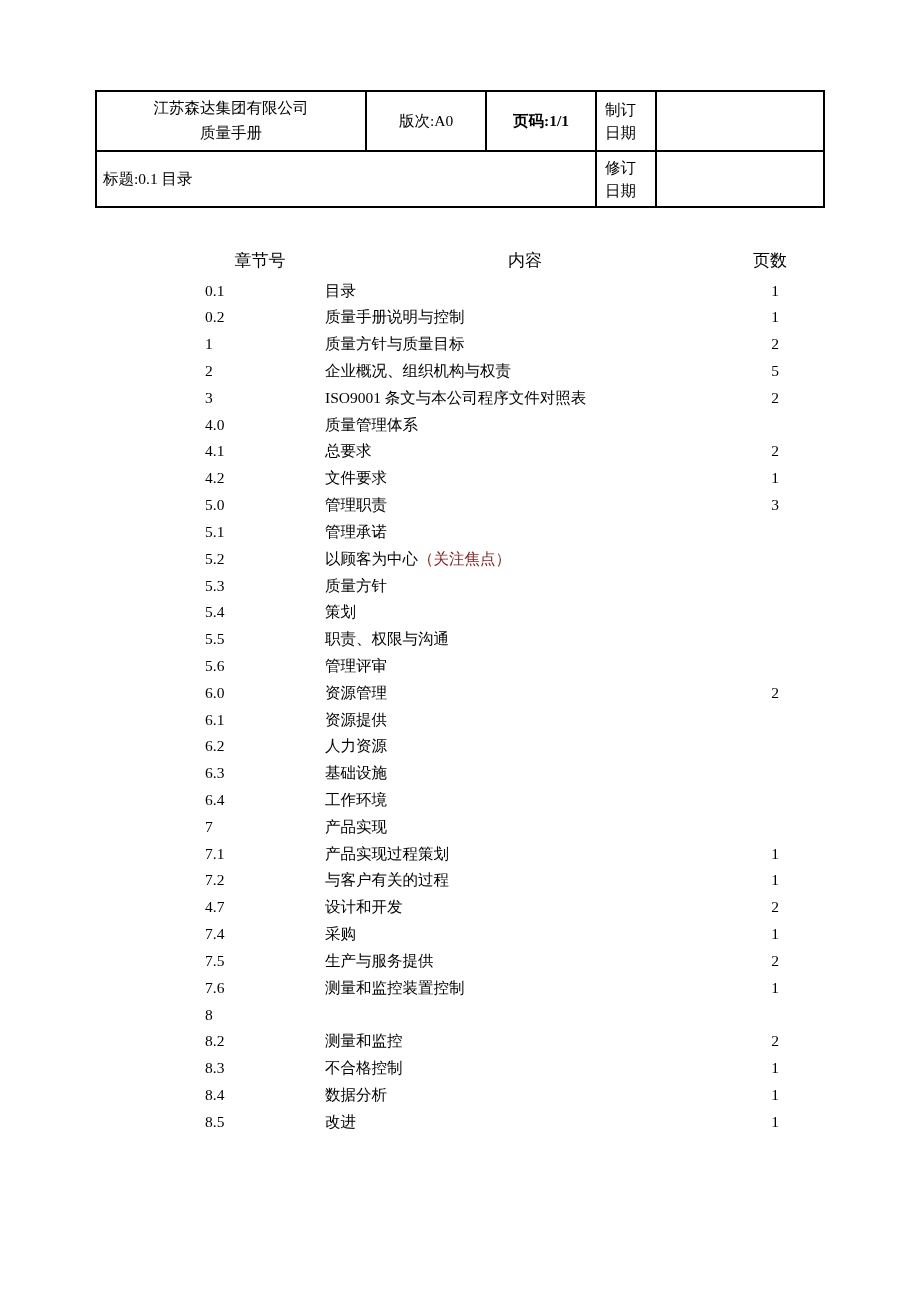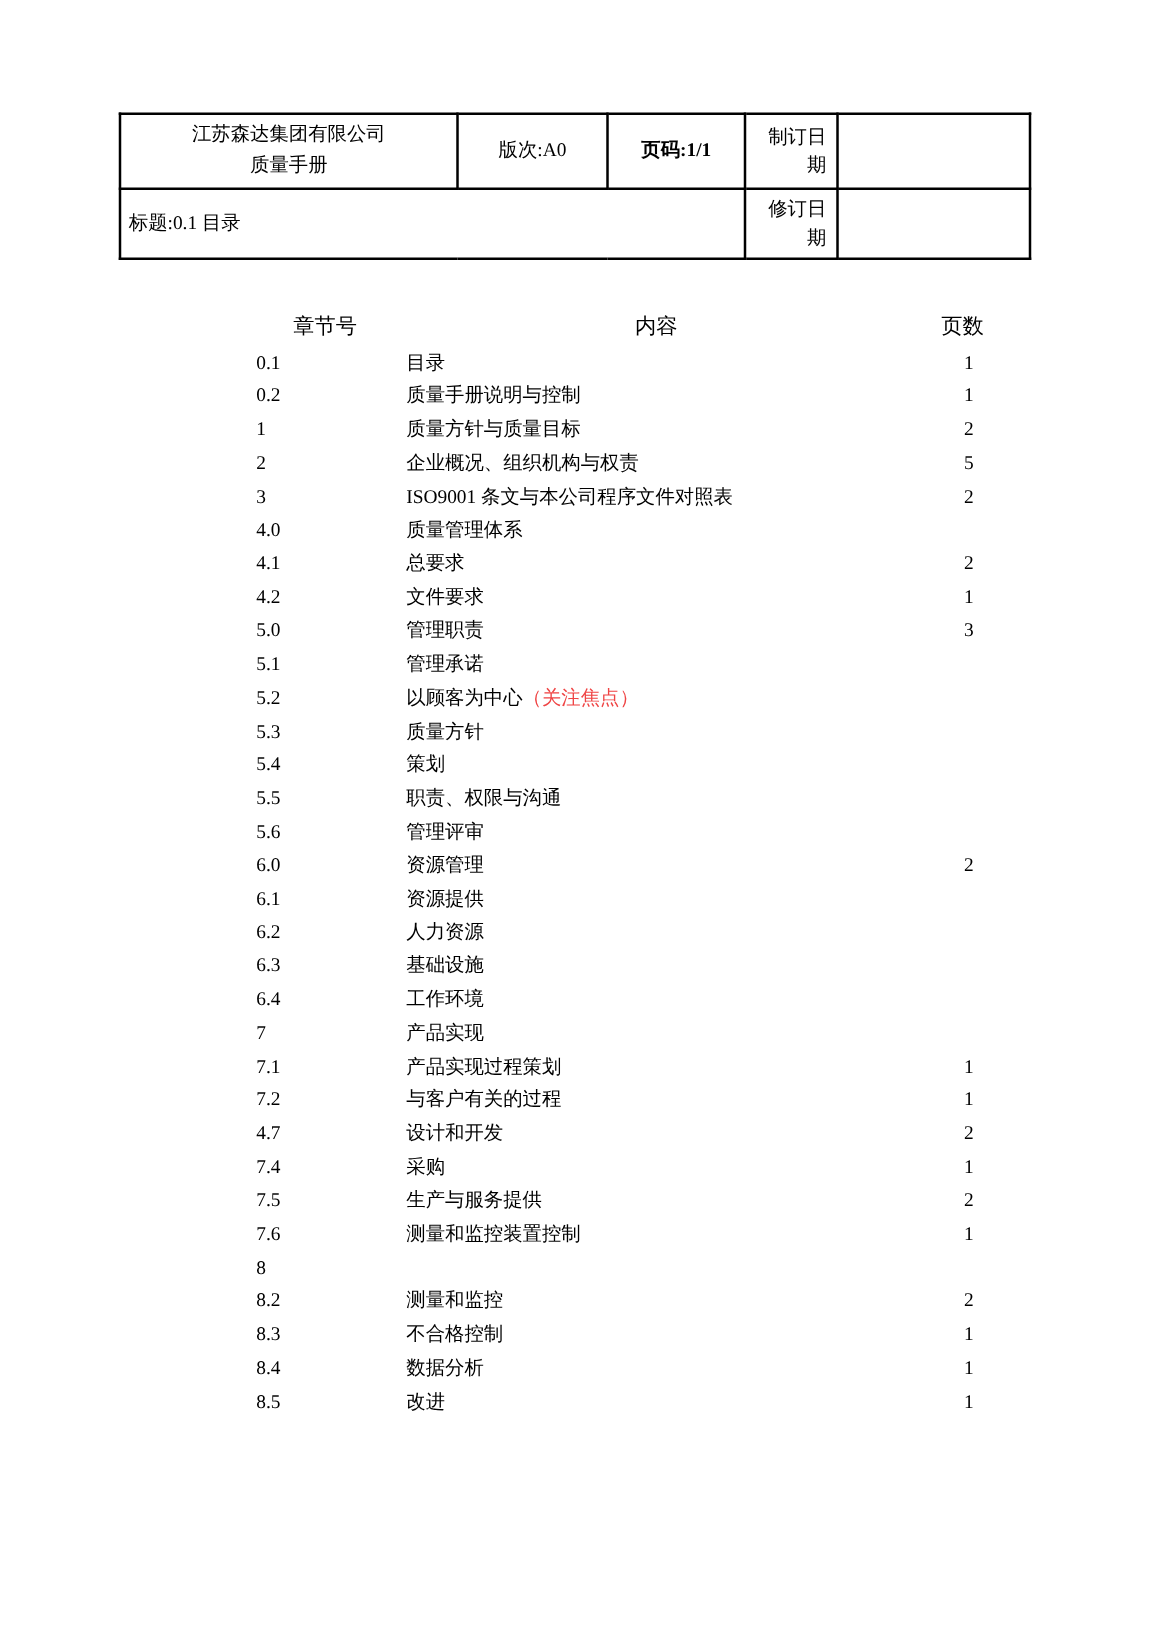--- a/index.html
+++ b/index.html
@@ -26,21 +26,21 @@
     padding: 4px 8px;
     vertical-align: middle;
   }
   .hdr .company-cell {
     width: 270px;
     text-align: center;
     line-height: 1.6;
   }
   .hdr .version-cell { width: 120px; text-align: center; }
   .hdr .page-cell    { width: 110px; text-align: center; font-weight: bold; }
-  .hdr .label-cell   { width: 74px;  text-align: right; }
+  .hdr .label-cell   { width: 60px;  text-align: left; }
   .hdr .value-cell   { }
   .hdr .title-row td.title-cell { text-align: left; padding-left: 6px; }
   
   .toc {
     width: 600px;
     margin: 0 0 0 110px;
   }
   .toc-hdr {
     display: flex;
     font-weight: normal;
@@ -61,21 +61,21 @@
     white-space: pre;
   }
   .toc-row .c-content {
     flex: 1;
     text-align: left;
   }
   .toc-row .c-page {
     width: 60px;
     text-align: center;
   }
-  .blue { color: #ef4444; }
+  .blue { color: #7f1d1d; }
 </style>
 </head>
 <body>
 
 <div class="page">
 
   <table class="hdr">
     <tbody>
         <tr>
       <td class="company-cell" rowspan="1">

